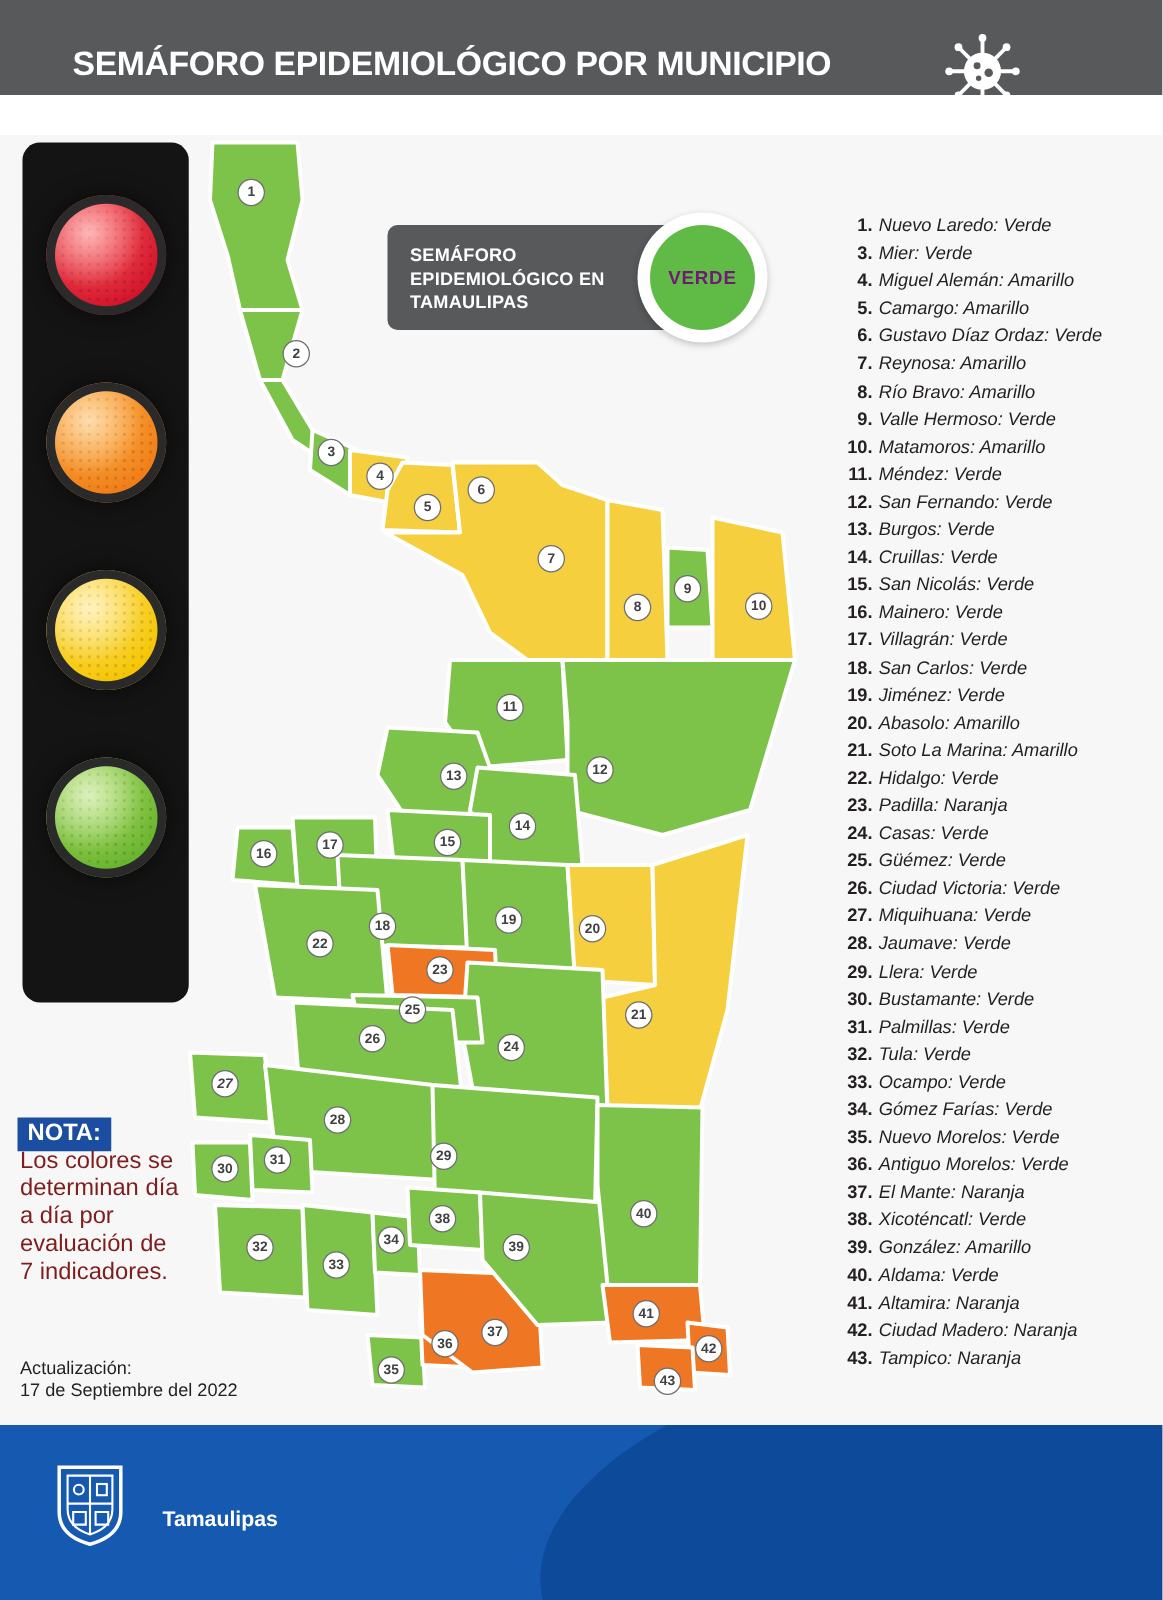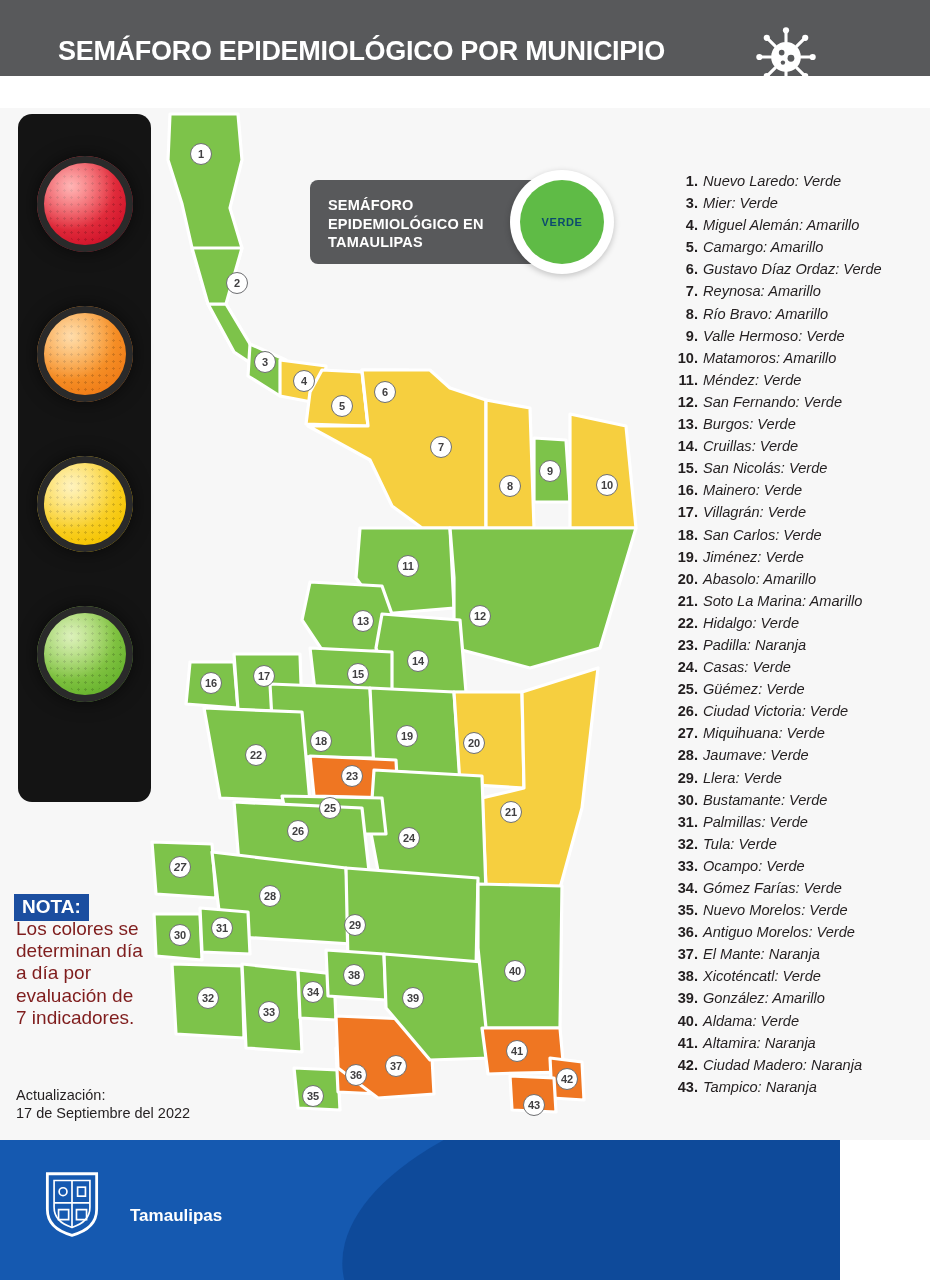--- a/index.html
+++ b/index.html
@@ -113,21 +113,21 @@
     width: 104px; height: 104px;
     border-radius: 50%;
     background: #ffffff;
     box-shadow: 0 2px 6px rgba(0,0,0,0.22);
     display: flex; align-items: center; justify-content: center;
   }
   .callout-badge .circle {
     width: 84px; height: 84px; border-radius: 50%;
     background: #5fbb46;
     display: flex; align-items: center; justify-content: center;
-    color: #0c4a6e; font-weight: bold; font-size: 11px;
+    color: #701a75; font-weight: bold; font-size: 15px;
     letter-spacing: 0.6px;
   }
 
   
   .map-wrap {
     position: absolute; left: 130px; top: 0px;
     width: 520px; height: 1010px;
   }
   .map-wrap svg { display: block; }
   .mun-label {
@@ -161,21 +161,21 @@
     width: 26px;
     text-align: right;
     font-style: normal;
     font-weight: bold;
     margin-right: 5px;
   }
 
   
   .footer {
     position: absolute; left: 0; top: 1140px;
-    width: 840px; height: 140px;
+    width: 930px; height: 140px;
     background: #1559b0;
     overflow: hidden;
   }
   .footer-swoosh {
     position: absolute; right: -120px; top: -60px;
     width: 620px; height: 300px;
     background: #0d4896;
     border-radius: 50% 0 0 50%;
     transform: rotate(-8deg);
     opacity: 0.85;
@@ -320,21 +320,21 @@
         <div class="mun-label" style="left: 380px; top: 378px;">8</div>
         <div class="mun-label" style="left: 420px; top: 363px;">9</div>
         <div class="mun-label" style="left: 477px; top: 377px;">10</div>
         <div class="mun-label" style="left: 278px; top: 458px;">11</div>
         <div class="mun-label" style="left: 350px; top: 508px;">12</div>
         <div class="mun-label" style="left: 233px; top: 513px;">13</div>
         <div class="mun-label" style="left: 288px; top: 553px;">14</div>
         <div class="mun-label" style="left: 228px; top: 566px;">15</div>
         <div class="mun-label" style="left: 81px; top: 575px;">16</div>
         <div class="mun-label" style="left: 134px; top: 568px;">17</div>
-        <div class="mun-label" style="left: 191px; top: 602px; margin-top: 20px;">18</div>
+        <div class="mun-label" style="left: 176px; top: 602px; margin-top: 20px;">18</div>
         <div class="mun-label" style="left: 277px; top: 628px;">19</div>
         <div class="mun-label" style="left: 344px; top: 635px;">20</div>
         <div class="mun-label" style="left: 381px; top: 704px;">21</div>
         <div class="mun-label" style="left: 126px; top: 647px;">22</div>
         <div class="mun-label" style="left: 222px; top: 668px;">23</div>
         <div class="mun-label" style="left: 279px; top: 730px; text-align: right;">24</div>
         <div class="mun-label" style="left: 200px; top: 700px;">25</div>
         <div class="mun-label" style="left: 168px; top: 723px;">26</div>
         <div class="mun-label" style="left: 50px; top: 759px; font-style: italic;">27</div>
         <div class="mun-label" style="left: 140px; top: 788px;">28</div>

